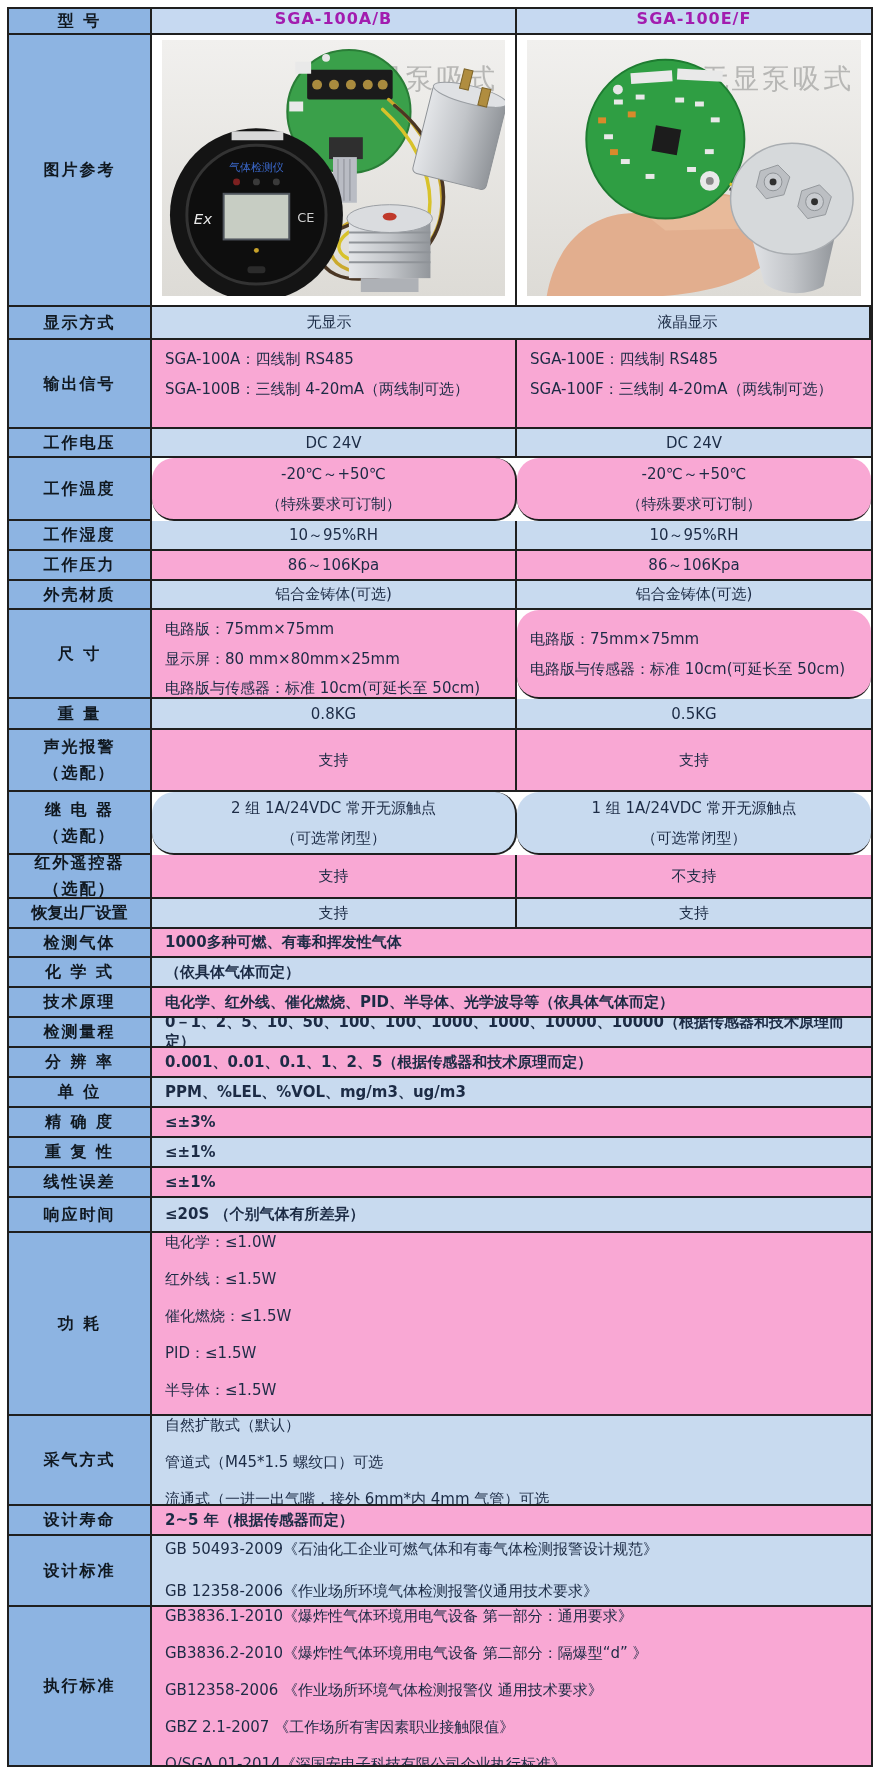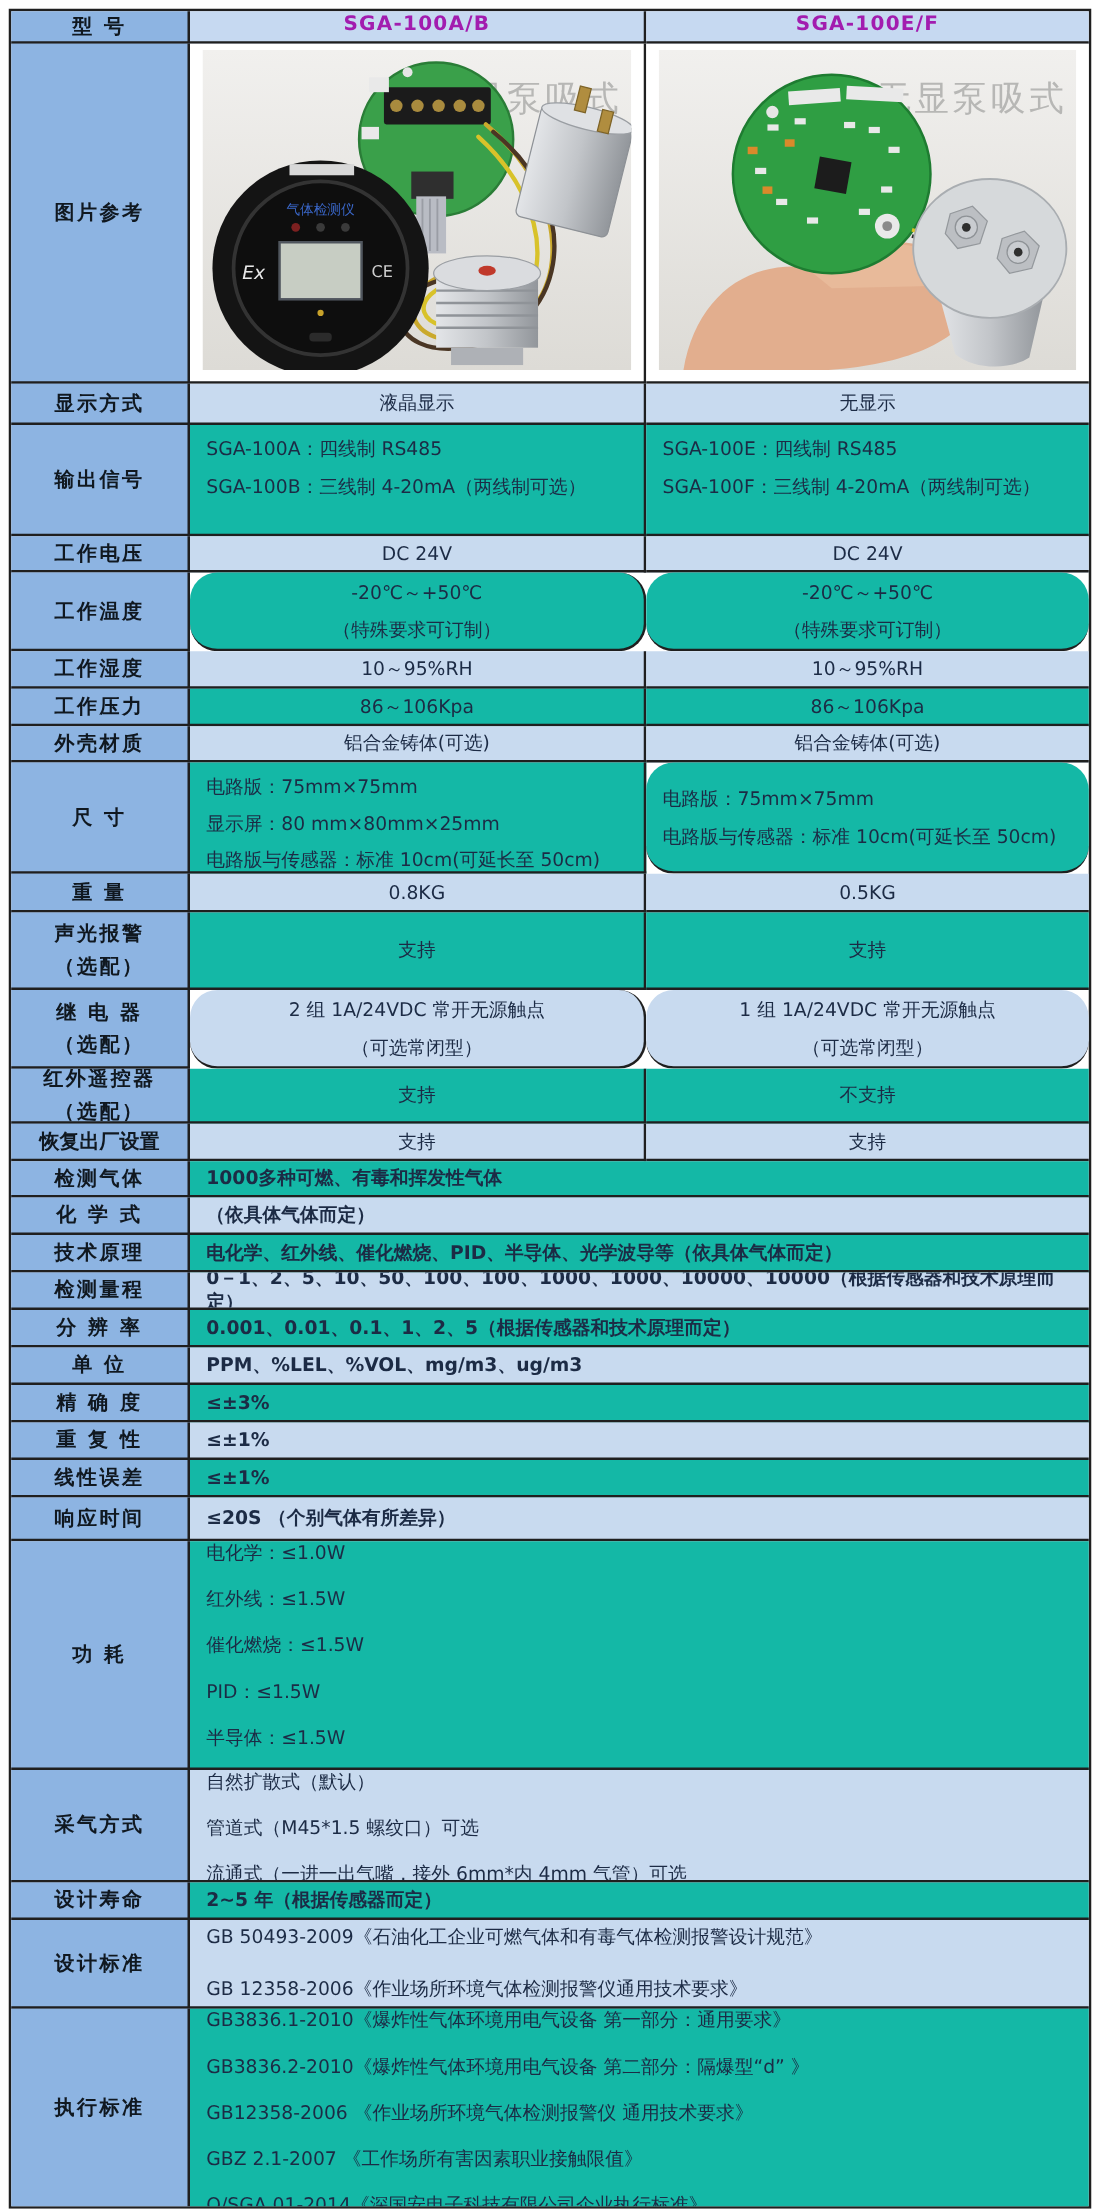--- a/index.html
+++ b/index.html
@@ -15,21 +15,21 @@
   .label{
     flex:0 0 143px;background:#8db4e2;display:flex;flex-direction:column;
     align-items:center;justify-content:center;
     font-weight:700;font-size:16px;color:#101820;letter-spacing:2px;line-height:26px;
   }
   .colA{flex:0 0 365px;}
   .colB{flex:1 1 auto;}
   .colFull{flex:1 1 auto;}
   .val{font-size:15px;color:#1c2b45;}
   .band-d{background:#c8daef;}
-  .band-l{background:#14b8a6;}
+  .band-l{background:#f9a8d4;}
   .head-model{background:#c6d9f1;display:flex;align-items:flex-start;justify-content:center;
     font-weight:700;font-size:16px;color:#a21caf;letter-spacing:1px;}
   .center1{display:flex;align-items:center;justify-content:center;text-align:center;}
   .lines-center{display:flex;flex-direction:column;align-items:center;justify-content:center;text-align:center;line-height:30px;border-radius:22px;}
   .lines-top{padding:5px 0 0 13px;line-height:29.5px;text-align:left;}
   .lines-evenly{display:flex;flex-direction:column;justify-content:space-evenly;padding-left:13px;text-align:left;gap:18px;}
   .full-single{display:flex;align-items:center;padding-left:13px;text-align:left;font-weight:bold;}
   .photo-cell{background:#ffffff;padding:5px 10px 9px 10px;display:flex;}
   .photo-cell svg{width:100%;height:100%;}
   .wm{font-size:28px;fill:#b7b7b5;letter-spacing:3px;}
@@ -181,25 +181,25 @@
           </g>
         </g>
       </svg>
     </div>
   </div>
 
   <div class="row" style="height:33px">
     <div class="cell label">
         <div>显示方式</div>
       </div>
+    <div class="cell colB val band-d center1 last">
+        <div>无显示</div>
+      </div>
     <div class="cell colA val band-d center1">
         <div>液晶显示</div>
-      </div>
-    <div class="cell colB val band-d center1 last">
-        <div>无显示</div>
       </div>
   </div>
 
   <div class="row" style="height:89px">
     <div class="cell label">
         <div>输出信号</div>
       </div>
     <div class="cell colA val band-l lines-top">
       <div>SGA-100A：四线制 RS485</div>
       <div>SGA-100B：三线制 4-20mA（两线制可选）</div>

